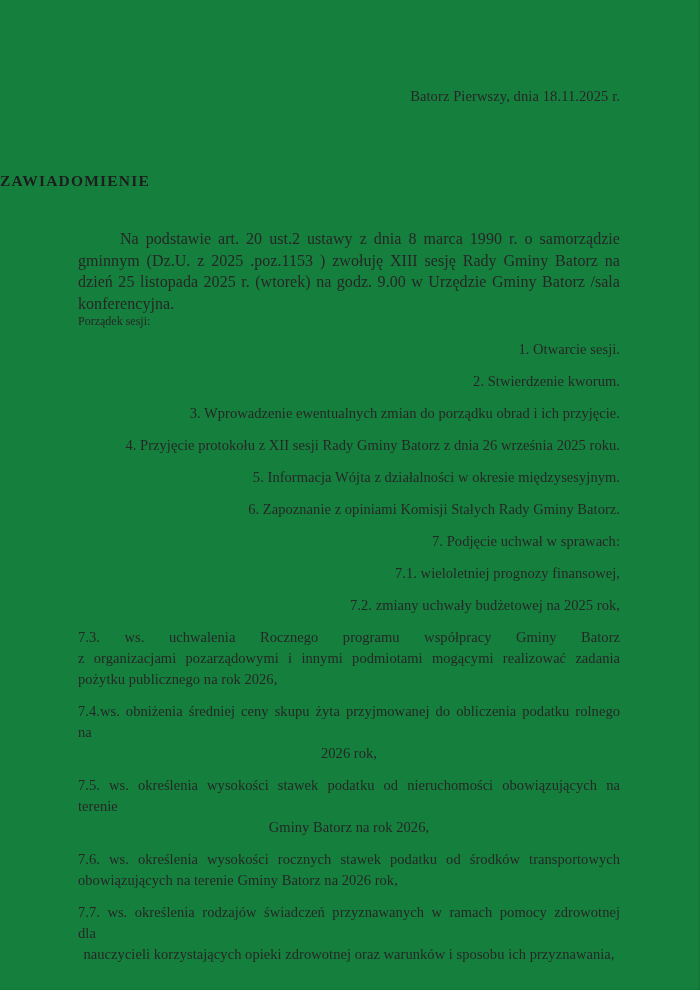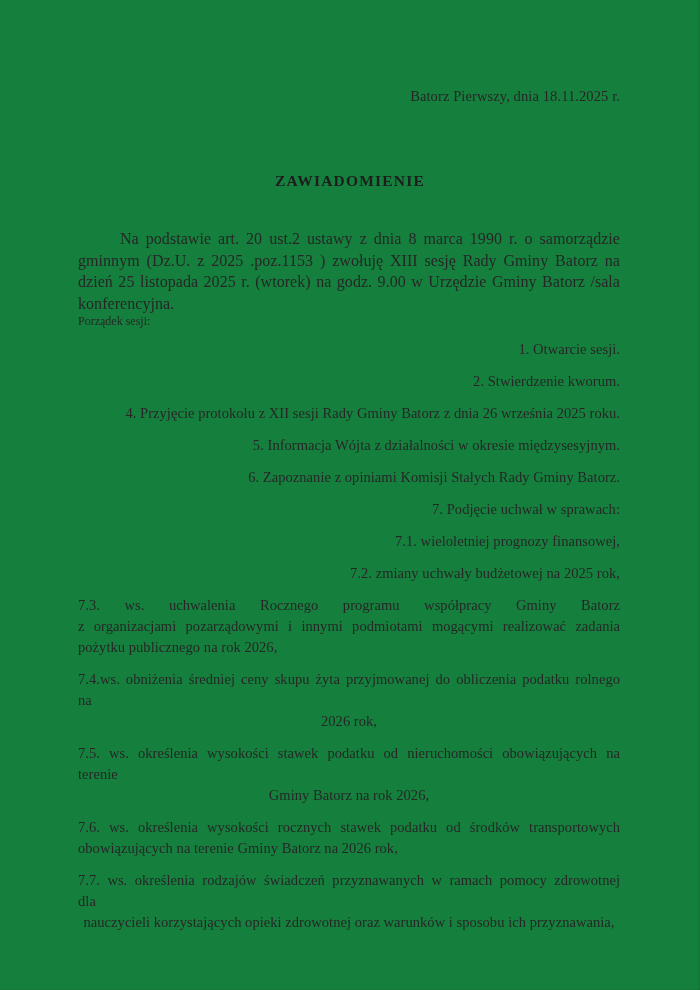--- a/index.html
+++ b/index.html
@@ -50,21 +50,20 @@
     font-size: 14.5px;
     line-height: 20px;
     letter-spacing: 0.1px;
   }
 
   .doc-title {
     position: absolute;
     left: 0;
     top: 172px;
     width: 700px;
-    text-align: center;
     font-size: 15.5px;
     font-weight: bold;
     letter-spacing: 1.2px;
     color: #1d1d1d;
   }
 
   .lead {
     position: absolute;
     left: 78px;
     top: 228px;
@@ -150,20 +149,21 @@
   <div class="lead">Na podstawie art. 20 ust.2 ustawy z dnia 8 marca 1990 r. o samorządzie gminnym (Dz.U. z 2025 .poz.1153 ) zwołuję XIII sesję Rady Gminy Batorz na dzień 25 listopada 2025 r. (wtorek) na godz.   9.00    w Urzędzie Gminy Batorz /sala konferencyjna.</div>
 
   <div class="agenda-heading">Porządek sesji:</div>
 
   <div class="agenda">
 
     <div class="agenda-item nowrap">1. Otwarcie sesji.</div>
 
     <div class="agenda-item nowrap">2. Stwierdzenie kworum.</div>
 
+    <div class="agenda-item nowrap">3. Wprowadzenie ewentualnych zmian do porządku obrad i ich przyjęcie.</div>
 
     <div class="agenda-item nowrap">4. Przyjęcie protokołu z XII sesji Rady Gminy Batorz z dnia 26 września 2025 roku.</div>
 
     <div class="agenda-item nowrap">5. Informacja Wójta z działalności w okresie międzysesyjnym.</div>
 
     <div class="agenda-item nowrap">6. Zapoznanie z opiniami Komisji Stałych Rady Gminy Batorz.</div>
 
     <div class="agenda-item nowrap">7. Podjęcie uchwał w sprawach:</div>
 
     <div class="agenda-item nowrap">7.1. wieloletniej prognozy finansowej,</div>

